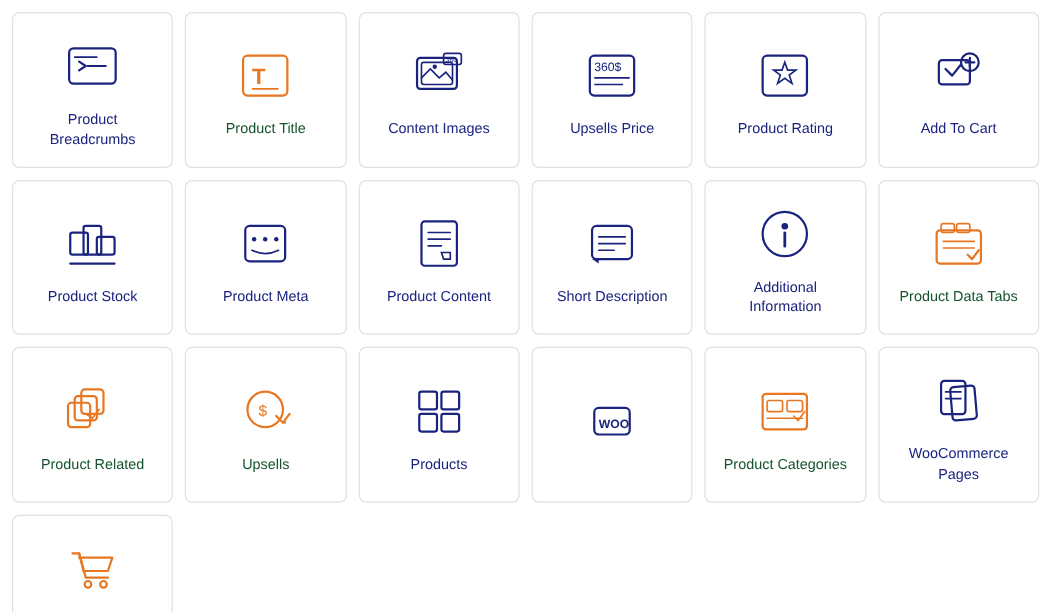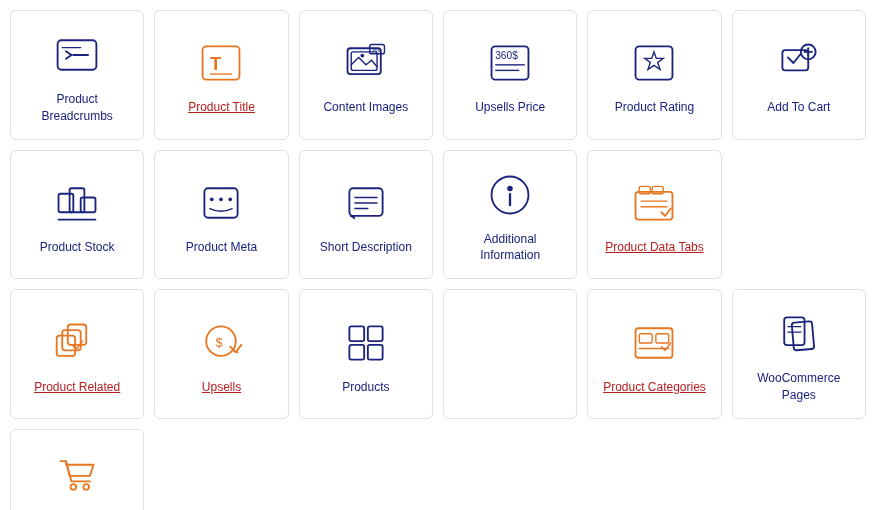--- a/index.html
+++ b/index.html
@@ -43,21 +43,21 @@
     }
     .widget-icon svg {
       width: 48px;
       height: 48px;
     }
     .widget-label {
       font-size: 12px;
       text-align: center;
       line-height: 1.4;
     }
-    .label-orange { color: #b91c1c; text-decoration: underline; }
+    .label-orange { color: #14532d; }
     .label-blue { color: #1a237e; }
   </style>
 </head>
 <body>
 
 <div class="grid">
 
   <div class="widget-card">
     <div class="widget-icon">
       <svg viewBox="0 0 52 52" fill="none" xmlns="http://www.w3.org/2000/svg">
@@ -152,20 +152,32 @@
         <rect x="8" y="10" width="36" height="32" rx="4" stroke="#1a237e" stroke-width="2" fill="none"></rect>
         <circle cx="16" cy="22" r="2" fill="#1a237e"></circle>
         <circle cx="26" cy="22" r="2" fill="#1a237e"></circle>
         <circle cx="36" cy="22" r="2" fill="#1a237e"></circle>
         <path d="M14 32 Q26 38 38 32" stroke="#1a237e" stroke-width="1.5" fill="none" stroke-linecap="round"></path>
       </svg>
     </div>
     <span class="widget-label label-blue">Product Meta</span>
   </div>
 
+  <div class="widget-card">
+    <div class="widget-icon">
+      <svg viewBox="0 0 52 52" fill="none" xmlns="http://www.w3.org/2000/svg">
+        <rect x="10" y="6" width="32" height="40" rx="3" stroke="#1a237e" stroke-width="2" fill="none"></rect>
+        <line x1="16" y1="16" x2="36" y2="16" stroke="#1a237e" stroke-width="1.5" stroke-linecap="round"></line>
+        <line x1="16" y1="22" x2="36" y2="22" stroke="#1a237e" stroke-width="1.5" stroke-linecap="round"></line>
+        <line x1="16" y1="28" x2="28" y2="28" stroke="#1a237e" stroke-width="1.5" stroke-linecap="round"></line>
+        <path d="M28 34 L36 34 L36 40 L30 40 Z" stroke="#1a237e" stroke-width="1.5" fill="none"></path>
+      </svg>
+    </div>
+    <span class="widget-label label-blue">Product Content</span>
+  </div>
 
   <div class="widget-card">
     <div class="widget-icon">
       <svg viewBox="0 0 52 52" fill="none" xmlns="http://www.w3.org/2000/svg">
         <rect x="8" y="10" width="36" height="30" rx="4" stroke="#1a237e" stroke-width="2" fill="none"></rect>
         <line x1="14" y1="20" x2="38" y2="20" stroke="#1a237e" stroke-width="1.5" stroke-linecap="round"></line>
         <line x1="14" y1="26" x2="38" y2="26" stroke="#1a237e" stroke-width="1.5" stroke-linecap="round"></line>
         <line x1="14" y1="32" x2="28" y2="32" stroke="#1a237e" stroke-width="1.5" stroke-linecap="round"></line>
         <path d="M8 40 L14 44 L14 40 Z" fill="#1a237e"></path>
       </svg>
@@ -231,20 +243,26 @@
         <rect x="8" y="8" width="16" height="16" rx="2" stroke="#1a237e" stroke-width="2" fill="none"></rect>
         <rect x="28" y="8" width="16" height="16" rx="2" stroke="#1a237e" stroke-width="2" fill="none"></rect>
         <rect x="8" y="28" width="16" height="16" rx="2" stroke="#1a237e" stroke-width="2" fill="none"></rect>
         <rect x="28" y="28" width="16" height="16" rx="2" stroke="#1a237e" stroke-width="2" fill="none"></rect>
       </svg>
     </div>
     <span class="widget-label label-blue">Products</span>
   </div>
 
   <div class="widget-card">
+    <div class="widget-icon">
+      <svg viewBox="0 0 52 52" fill="none" xmlns="http://www.w3.org/2000/svg">
+        <rect x="10" y="14" width="32" height="24" rx="4" stroke="#1a237e" stroke-width="2" fill="none"></rect>
+        <text x="14" y="32" font-family="Arial" font-size="11" font-weight="bold" fill="#1a237e">WOO</text>
+      </svg>
+    </div>
   </div>
 
   <div class="widget-card">
     <div class="widget-icon">
       <svg viewBox="0 0 52 52" fill="none" xmlns="http://www.w3.org/2000/svg">
         <rect x="6" y="10" width="40" height="32" rx="3" stroke="#e87722" stroke-width="2" fill="none"></rect>
         <rect x="10" y="16" width="14" height="10" rx="2" stroke="#e87722" stroke-width="1.5" fill="none"></rect>
         <rect x="28" y="16" width="14" height="10" rx="2" stroke="#e87722" stroke-width="1.5" fill="none"></rect>
         <line x1="10" y1="32" x2="42" y2="32" stroke="#e87722" stroke-width="1.5" stroke-linecap="round"></line>
         <path d="M34 30 L38 34 L44 26" stroke="#e87722" stroke-width="1.5" fill="none" stroke-linecap="round"></path>

